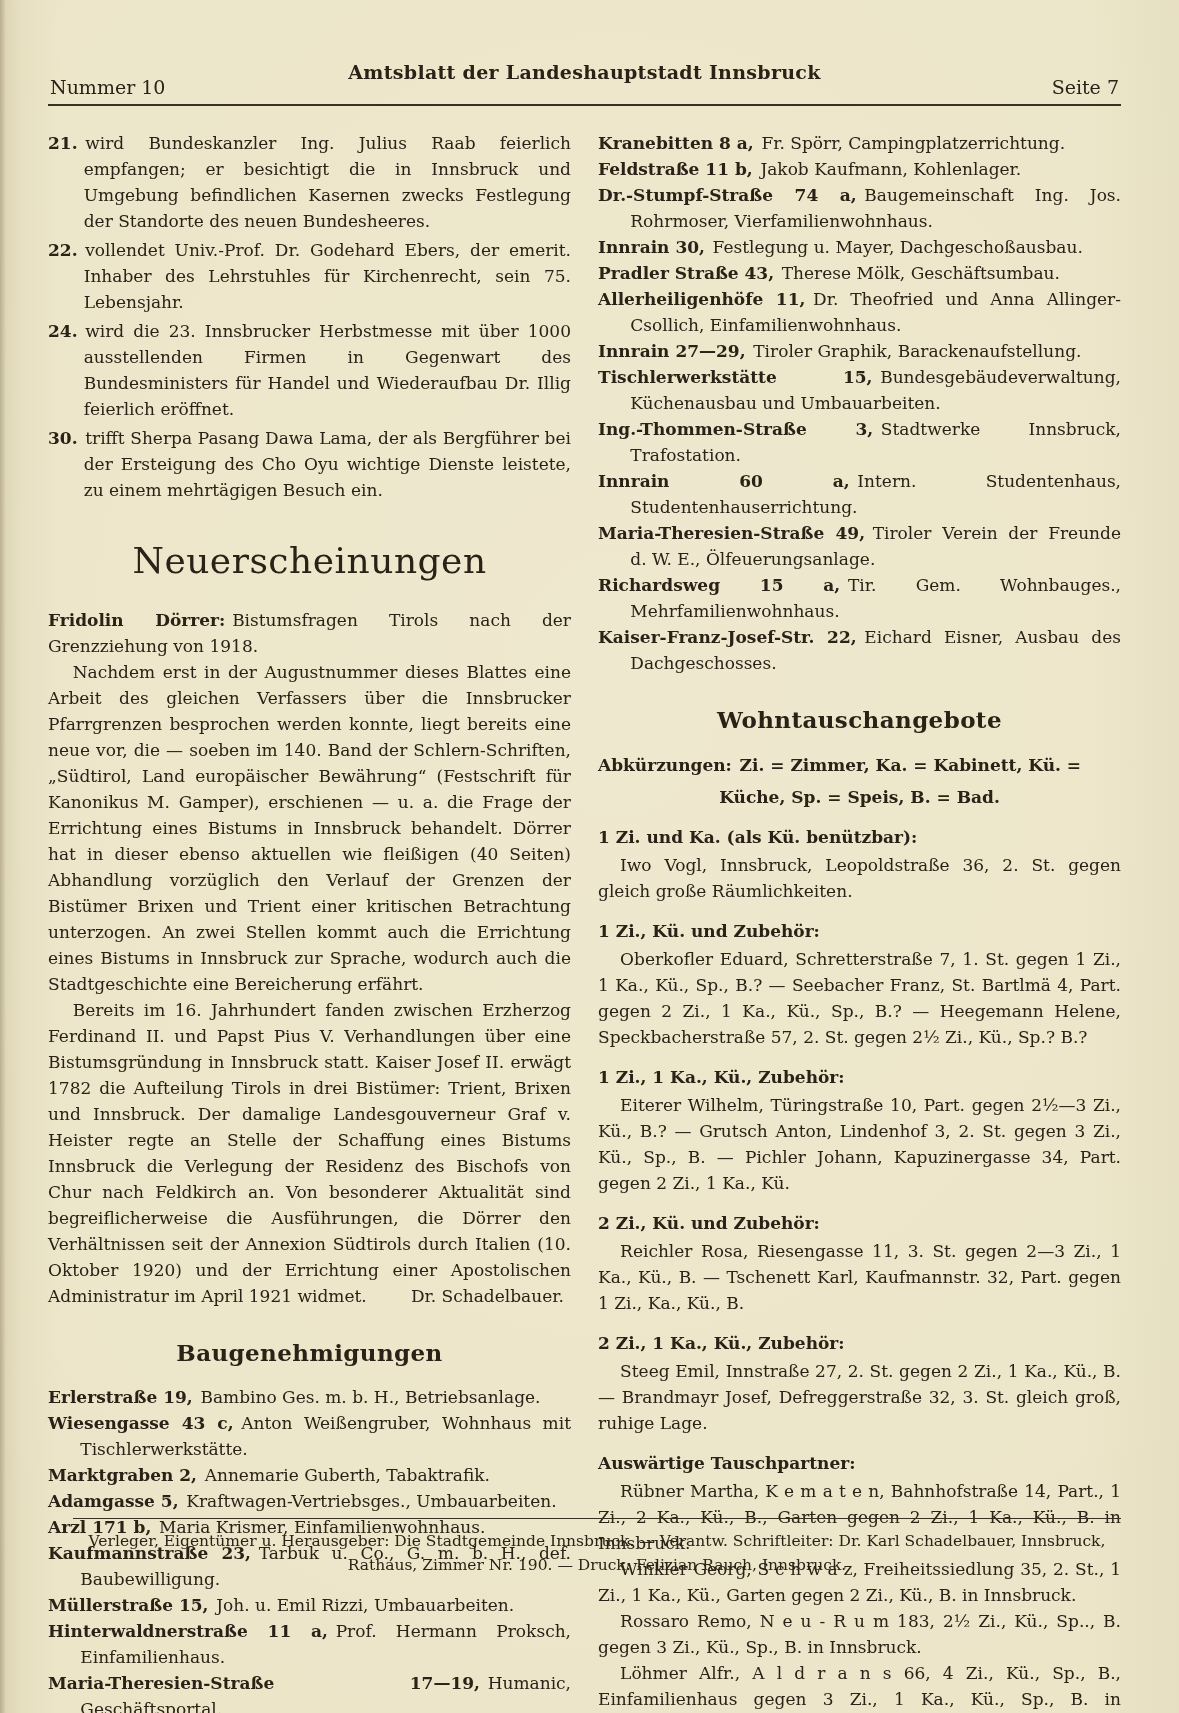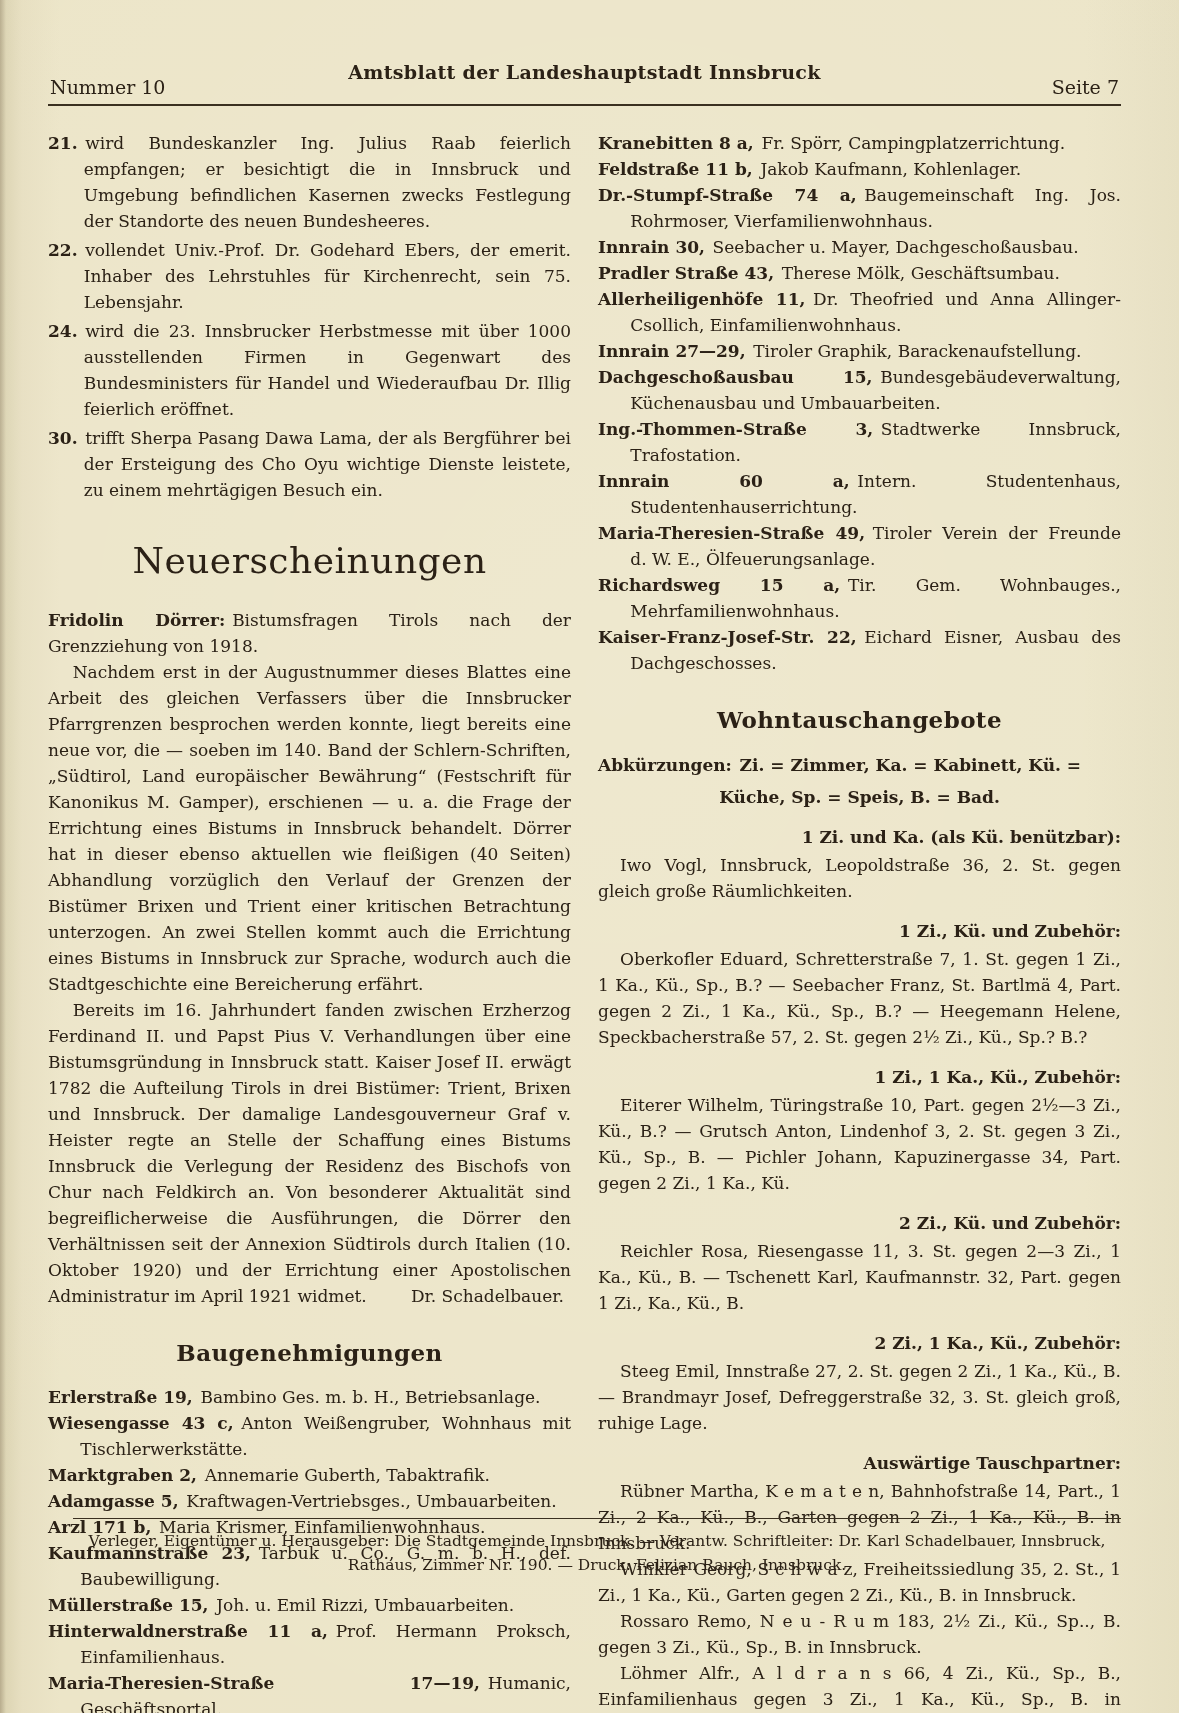--- a/index.html
+++ b/index.html
@@ -37,21 +37,21 @@
   .para.first{text-indent:0;}
   .lead-author{font-weight:bold;margin-right:.4em;}
   .sig{padding-left:2.6em;white-space:nowrap;}
   
   .entry{margin:0;padding-left:1.9em;text-indent:-1.9em;}
   .entry .lead{font-weight:bold;margin-right:.45em;}
   
   .abk{margin:0 0 6px 0;padding-left:0;}
   .abk .lbl{font-weight:bold;margin-right:.45em;}
   .abk-line2{text-align:center;margin:0 0 10px 0;font-weight:bold;}
-  .grp-h{font-weight:bold;margin:14px 0 2px 0;text-align:right;}
+  .grp-h{font-weight:bold;margin:14px 0 2px 0;text-align:left;}
   .grp-p{margin:0;text-indent:1.3em;}
   
   .ftr{position:absolute;left:73px;right:58px;top:1518px;}
   .ftr-rule{border:0;border-top:1.5px solid #3a3020;margin:0 0 10px 0;}
   .ftr p{margin:0;text-align:center;font-size:15.5px;line-height:24px;}
 </style>
 </head>
 <body>
 
 <div class="page">
@@ -90,25 +90,25 @@
       <p class="entry"><span class="lead">Hinterwaldnerstraße 11 a,</span><span>Prof. Hermann Proksch, Einfamilienhaus.</span></p>
       <p class="entry"><span class="lead">Maria-Theresien-Straße 17—19,</span><span>Humanic, Geschäftsportal.</span></p>
 
     </div>
 
     <div class="col">
 
       <p class="entry"><span class="lead">Kranebitten 8 a,</span><span>Fr. Spörr, Campingplatzerrichtung.</span></p>
       <p class="entry"><span class="lead">Feldstraße 11 b,</span><span>Jakob Kaufmann, Kohlenlager.</span></p>
       <p class="entry"><span class="lead">Dr.-Stumpf-Straße 74 a,</span><span>Baugemeinschaft Ing. Jos. Rohrmoser, Vierfamilienwohnhaus.</span></p>
-      <p class="entry"><span class="lead">Innrain 30,</span><span>Seebacher u. Mayer, Dachgeschoßausbau.</span></p>
+      <p class="entry"><span class="lead">Innrain 30,</span><span>Festlegung u. Mayer, Dachgeschoßausbau.</span></p>
       <p class="entry"><span class="lead">Pradler Straße 43,</span><span>Therese Mölk, Geschäftsumbau.</span></p>
       <p class="entry"><span class="lead">Allerheiligenhöfe 11,</span><span>Dr. Theofried und Anna Allinger-Csollich, Einfamilienwohnhaus.</span></p>
       <p class="entry"><span class="lead">Innrain 27—29,</span><span>Tiroler Graphik, Barackenaufstellung.</span></p>
-      <p class="entry"><span class="lead">Dachgeschoßausbau 15,</span><span>Bundesgebäudeverwaltung, Küchenausbau und Umbauarbeiten.</span></p>
+      <p class="entry"><span class="lead">Tischlerwerkstätte 15,</span><span>Bundesgebäudeverwaltung, Küchenausbau und Umbauarbeiten.</span></p>
       <p class="entry"><span class="lead">Ing.-Thommen-Straße 3,</span><span>Stadtwerke Innsbruck, Trafostation.</span></p>
       <p class="entry"><span class="lead">Innrain 60 a,</span><span>Intern. Studentenhaus, Studentenhauserrichtung.</span></p>
       <p class="entry"><span class="lead">Maria-Theresien-Straße 49,</span><span>Tiroler Verein der Freunde d. W. E., Ölfeuerungsanlage.</span></p>
       <p class="entry"><span class="lead">Richardsweg 15 a,</span><span>Tir. Gem. Wohnbauges., Mehrfamilienwohnhaus.</span></p>
       <p class="entry"><span class="lead">Kaiser-Franz-Josef-Str. 22,</span><span>Eichard Eisner, Ausbau des Dachgeschosses.</span></p>
 
       <h2 class="sec">Wohntauschangebote</h2>
 
       <p class="abk"><span class="lbl">Abkürzungen:</span><b>Zi. = Zimmer, Ka. = Kabinett, Kü. =</b></p>
       <p class="abk-line2">Küche, Sp. = Speis, B. = Bad.</p>

